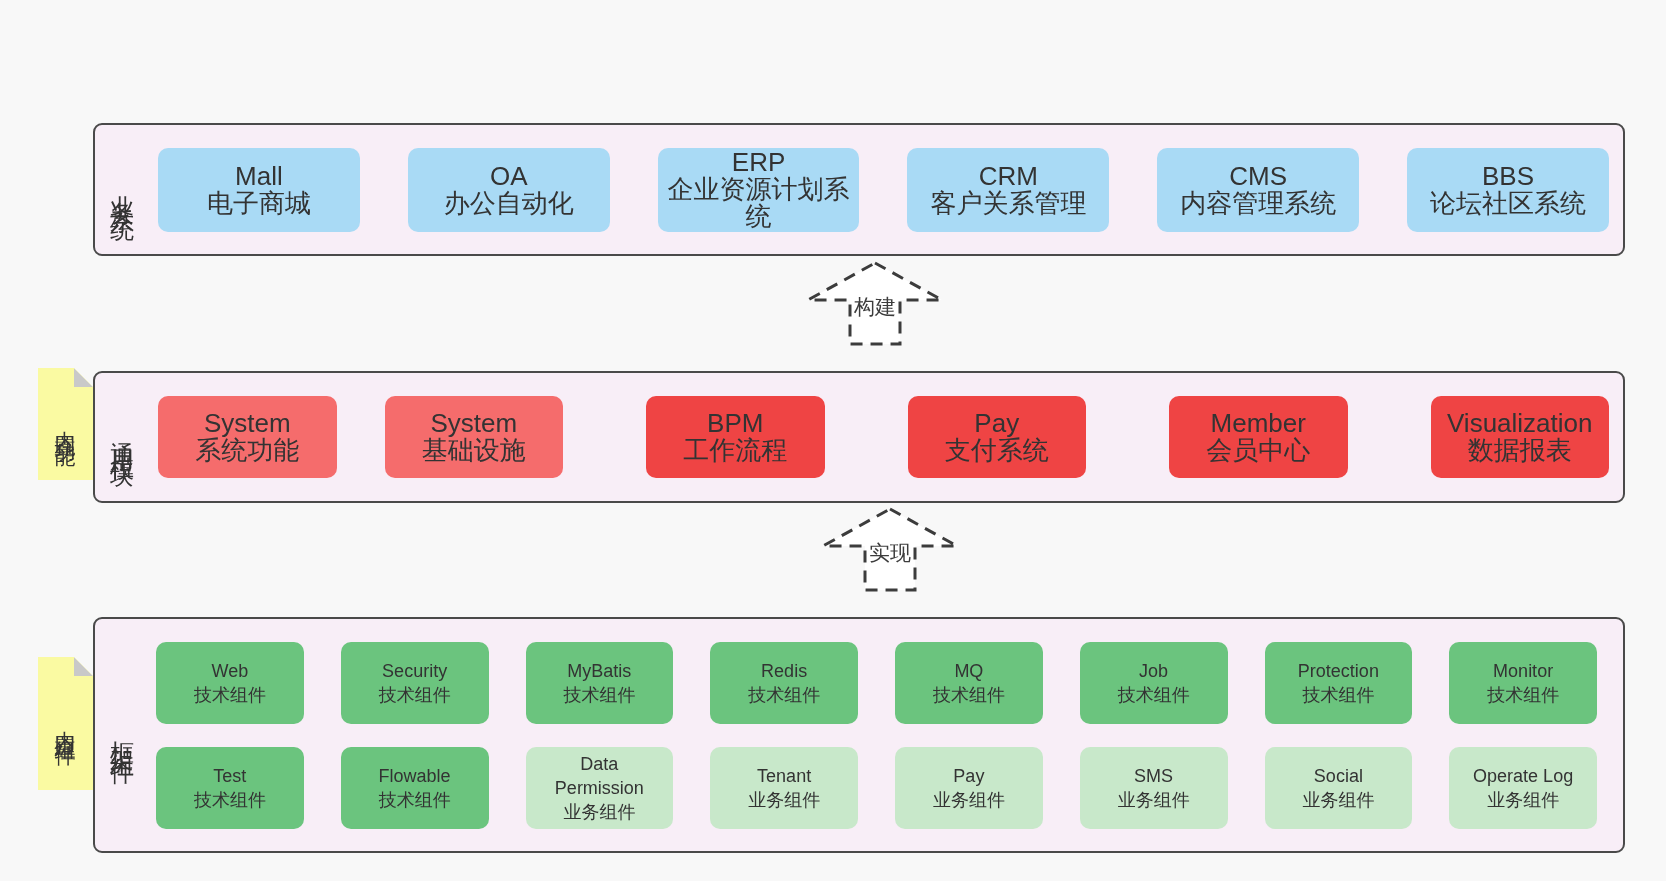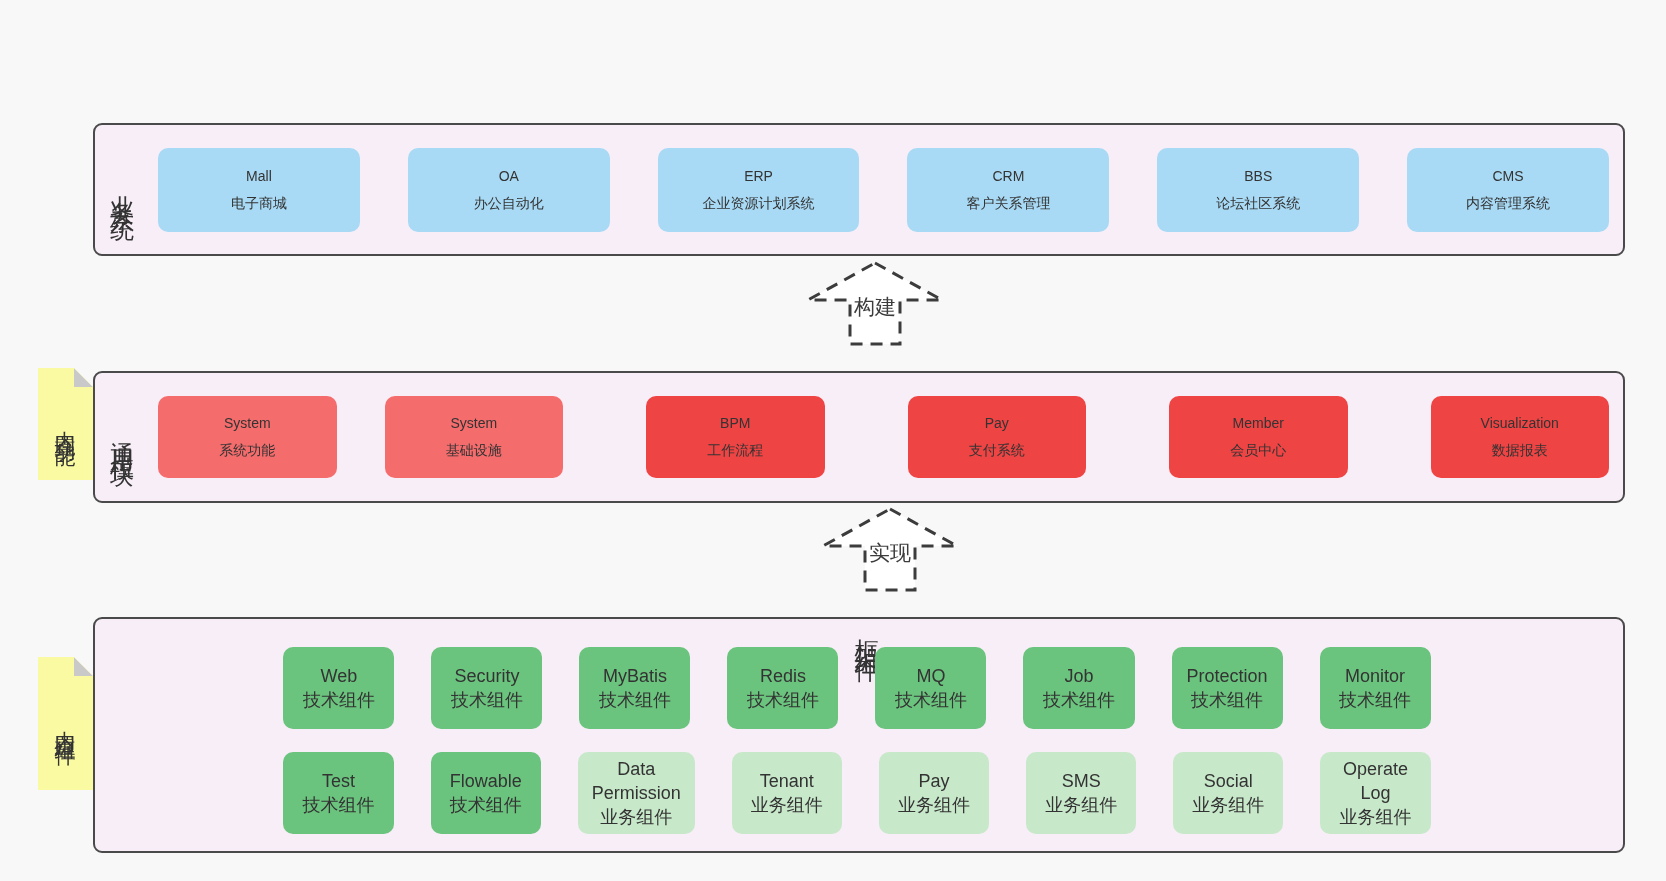--- a/index.html
+++ b/index.html
@@ -12,35 +12,35 @@
   }
   .layer {
     position:absolute; left:93px; width:1532px;
     background:#f8eef7;
     border:2px solid #4a4a4a; border-radius:9px;
     box-sizing:border-box;
     display:flex; align-items:center;
   }
   .layer-business  { top:123px; height:133px; }
   .layer-modules   { top:371px; height:132px; }
-  .layer-framework { top:617px; height:236px;flex-direction:column; }
+  .layer-framework { top:617px; height:236px; }
 
   .layer-label {
     writing-mode:vertical-lr; text-orientation:upright;
     font-size:24px; letter-spacing:7px; line-height:1;
     margin-left:15px; color:#333; flex:0 0 auto;
   }
   .boxes-row {
     flex:1; display:flex; gap:48px;
     padding:0 14px 0 24px; align-items:center;
   }
   .box {
     flex:1; border-radius:10px;
     display:flex; flex-direction:column; align-items:center; justify-content:center;
-    text-align:center; font-size:14px; line-height:27px; color:#333;
+    text-align:center; font-size:26px; line-height:27px; color:#333;
   }
   .layer-business .box { height:84px; }
   .layer-modules  .box { height:82px; }
   .box.blue  { background:#a9daf5; }
   .box.red   { background:#f56c6c; }
   .box.pink  { background:#ef4444;margin-left:35px; }
   .box.green { background:#6bc47e; }
   .box.light { background:#c8e8ca; }
 
   .framework-grid {
@@ -92,26 +92,26 @@
     </div>
     <div class="box blue">
       <div>ERP</div>
       <div>企业资源计划系统</div>
     </div>
     <div class="box blue">
       <div>CRM</div>
       <div>客户关系管理</div>
     </div>
     <div class="box blue">
+      <div>CMS</div>
+      <div>内容管理系统</div>
+    </div>
+    <div class="box blue">
       <div>BBS</div>
       <div>论坛社区系统</div>
-    </div>
-    <div class="box blue">
-      <div>CMS</div>
-      <div>内容管理系统</div>
     </div>
   </div>
 </div>
 
 <div class="arrow arrow-build">
   <svg width="140" height="86" viewBox="0 0 140 86">
     <polygon points="70,3 137,40 95,40 95,84 45,84 45,40 3,40" fill="#ffffff" stroke="#3c3c3c" stroke-width="3" stroke-dasharray="12 8" stroke-linejoin="miter"></polygon>
   </svg>
   <div class="arrow-label">构建</div>
 </div>

